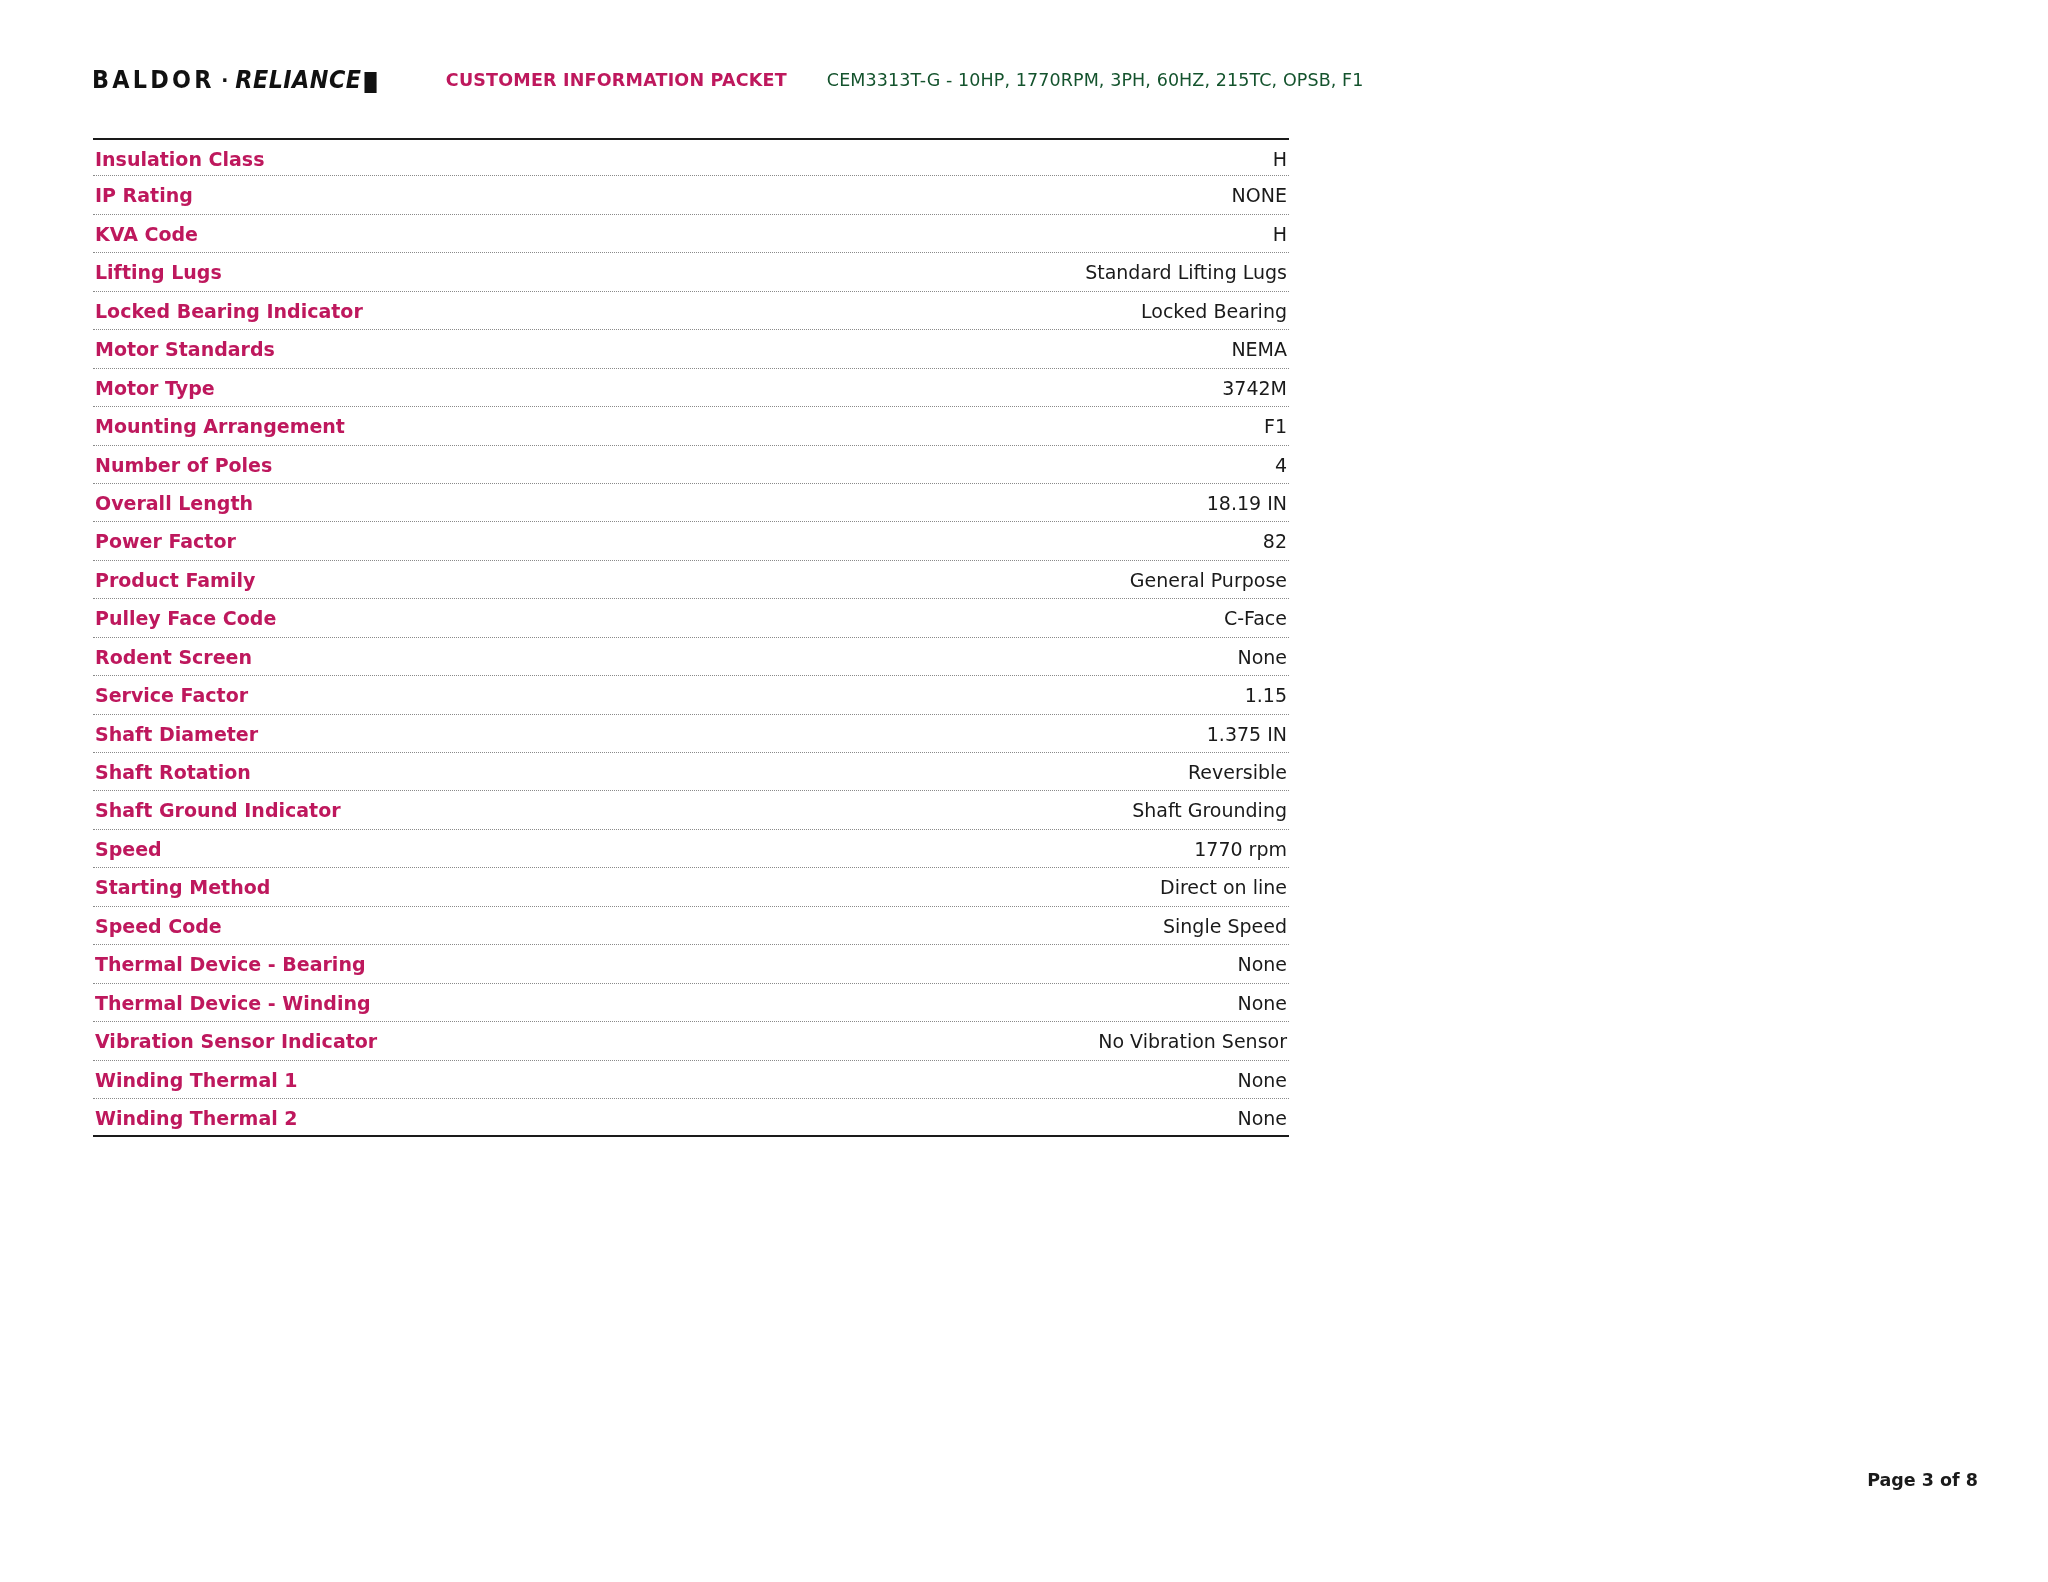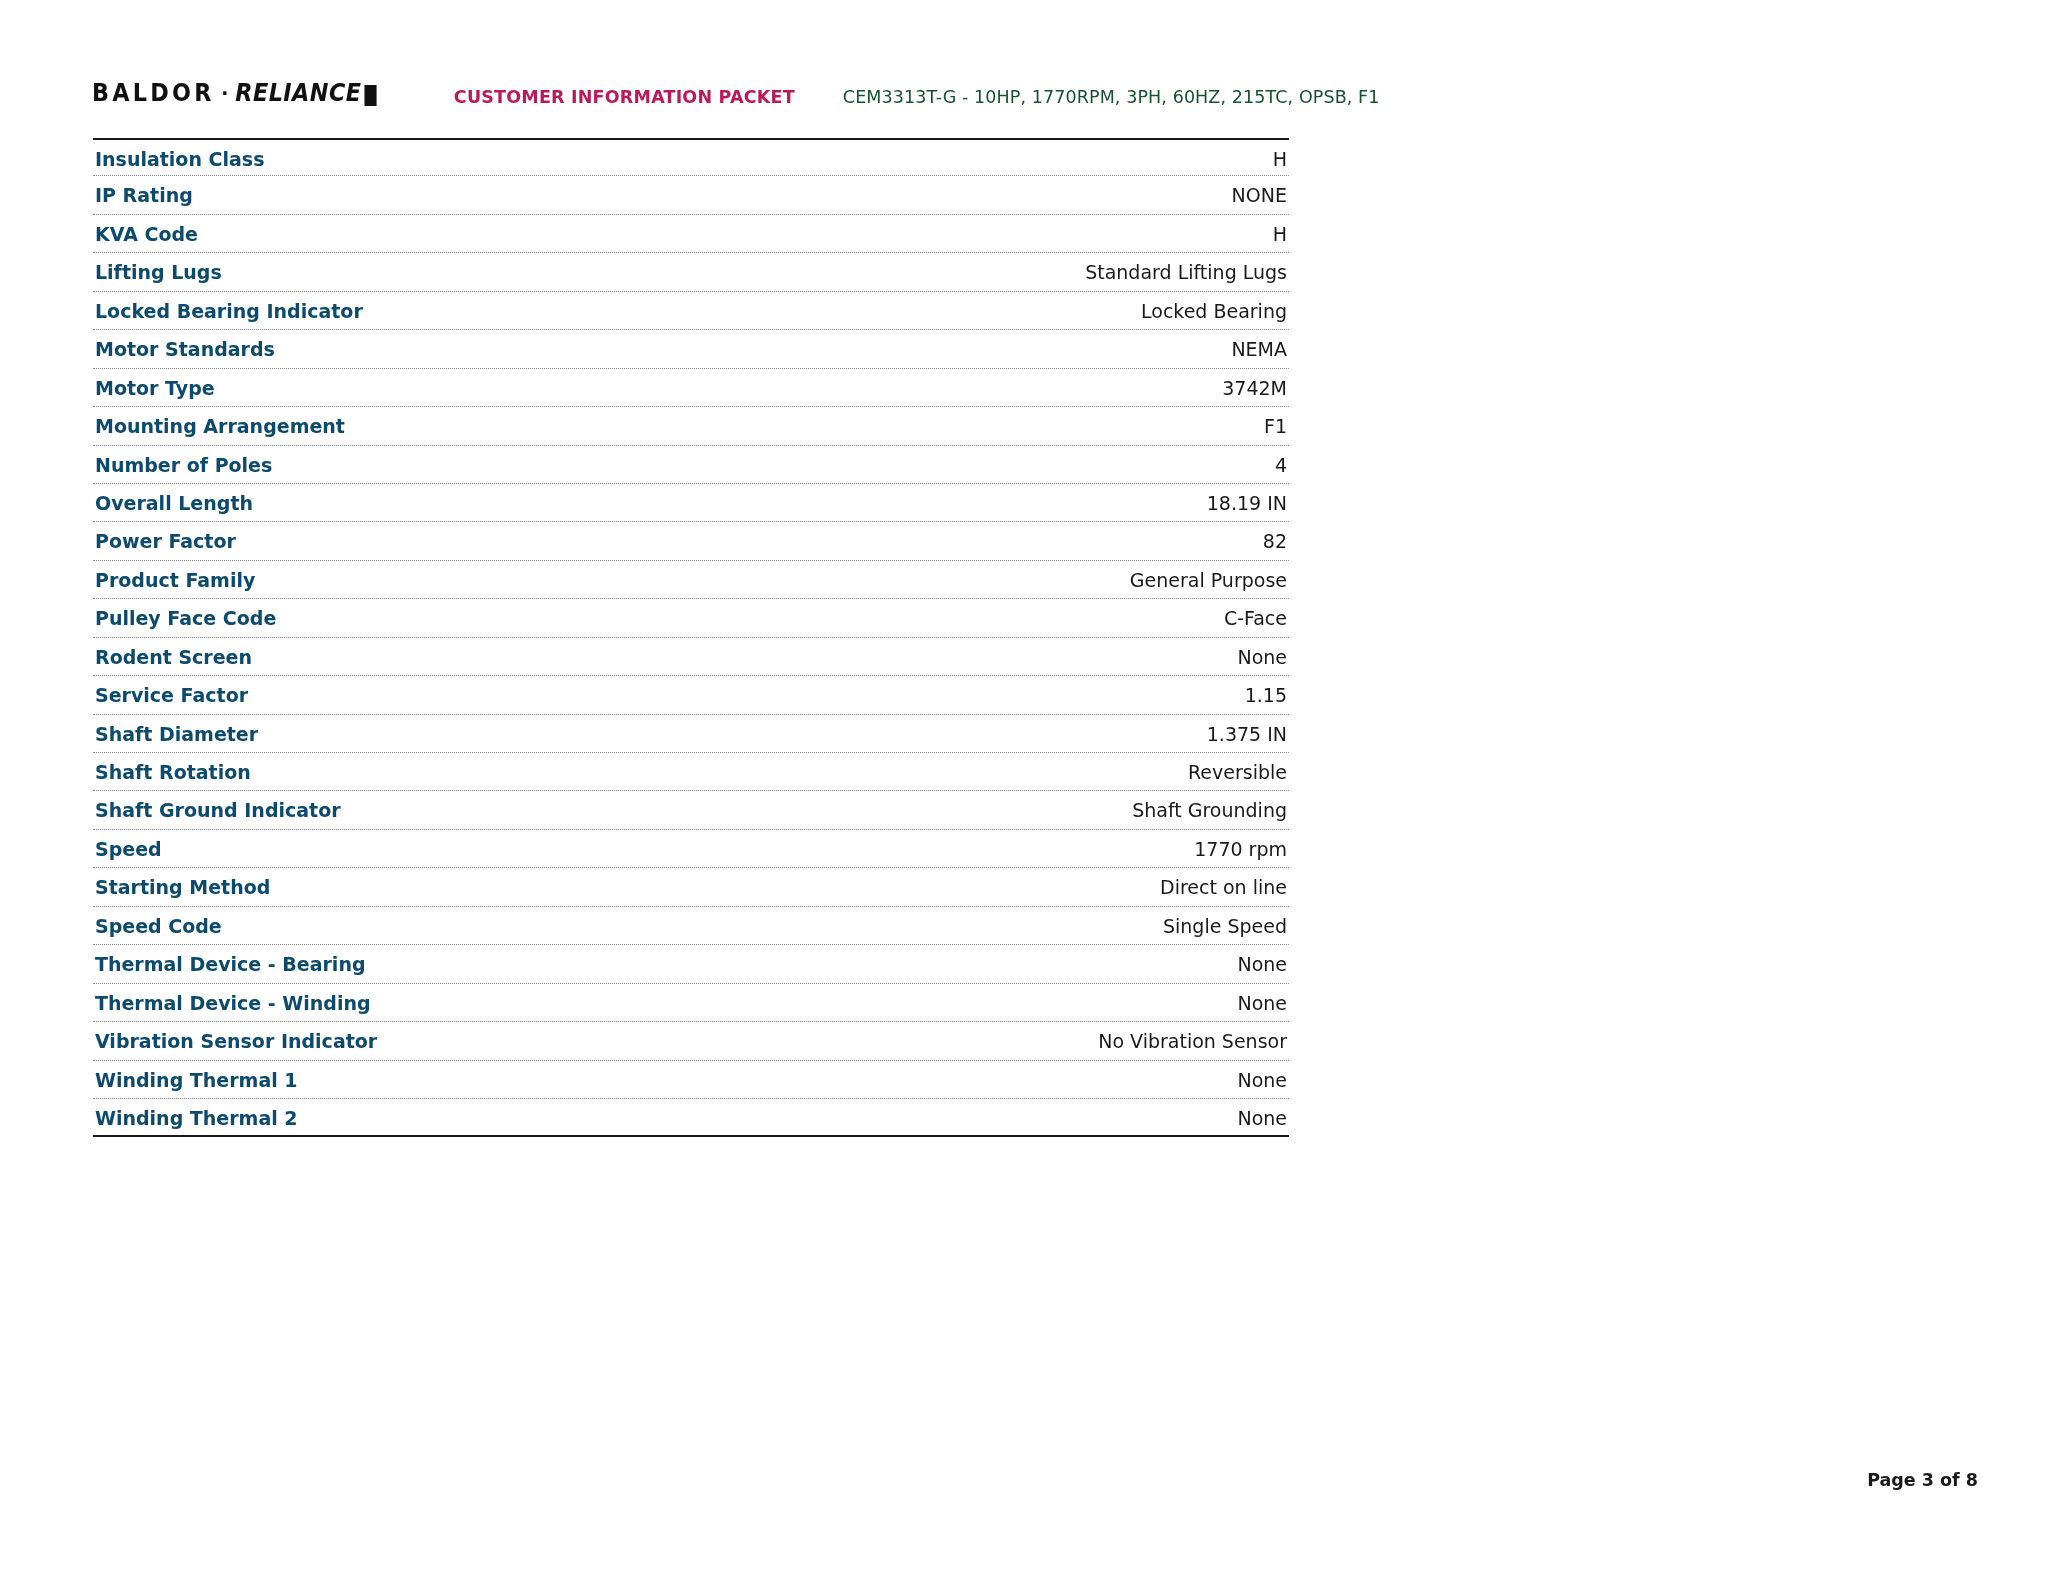--- a/index.html
+++ b/index.html
@@ -18,27 +18,26 @@
 
   .page {
     position: absolute;
     inset: 0;
     padding: 0;
   }
 
   
   .header {
     position: absolute;
-    top: 67px;
+    top: 60px;
     left: 92px;
     right: 92px;
     height: 40px;
     display: flex;
-    align-items: flex-end;
-    gap: 8px;
+    align-items: center;
   }
   .brand {
     font-family: "DejaVu Sans", "Liberation Sans", sans-serif;
     font-weight: 700;
     font-size: 24px;
     letter-spacing: 0.5px;
     color: #111111;
     display: flex;
     align-items: center;
     white-space: nowrap;
@@ -99,21 +98,21 @@
   }
   .spec-row:first-child {
     border-top: 2px solid #1a1a1a;
   }
   .spec-row:last-child {
     border-bottom: 2px solid #1a1a1a;
   }
   .spec-label {
     font-weight: 700;
     font-size: 19px;
-    color: #0c4a6e;
+    color: #be185d;
     white-space: nowrap;
     padding-top: 8px;
   }
   .spec-value {
     font-weight: 400;
     font-size: 19px;
     color: #1a1a1a;
     white-space: nowrap;
     text-align: right;
     padding-top: 8px;

